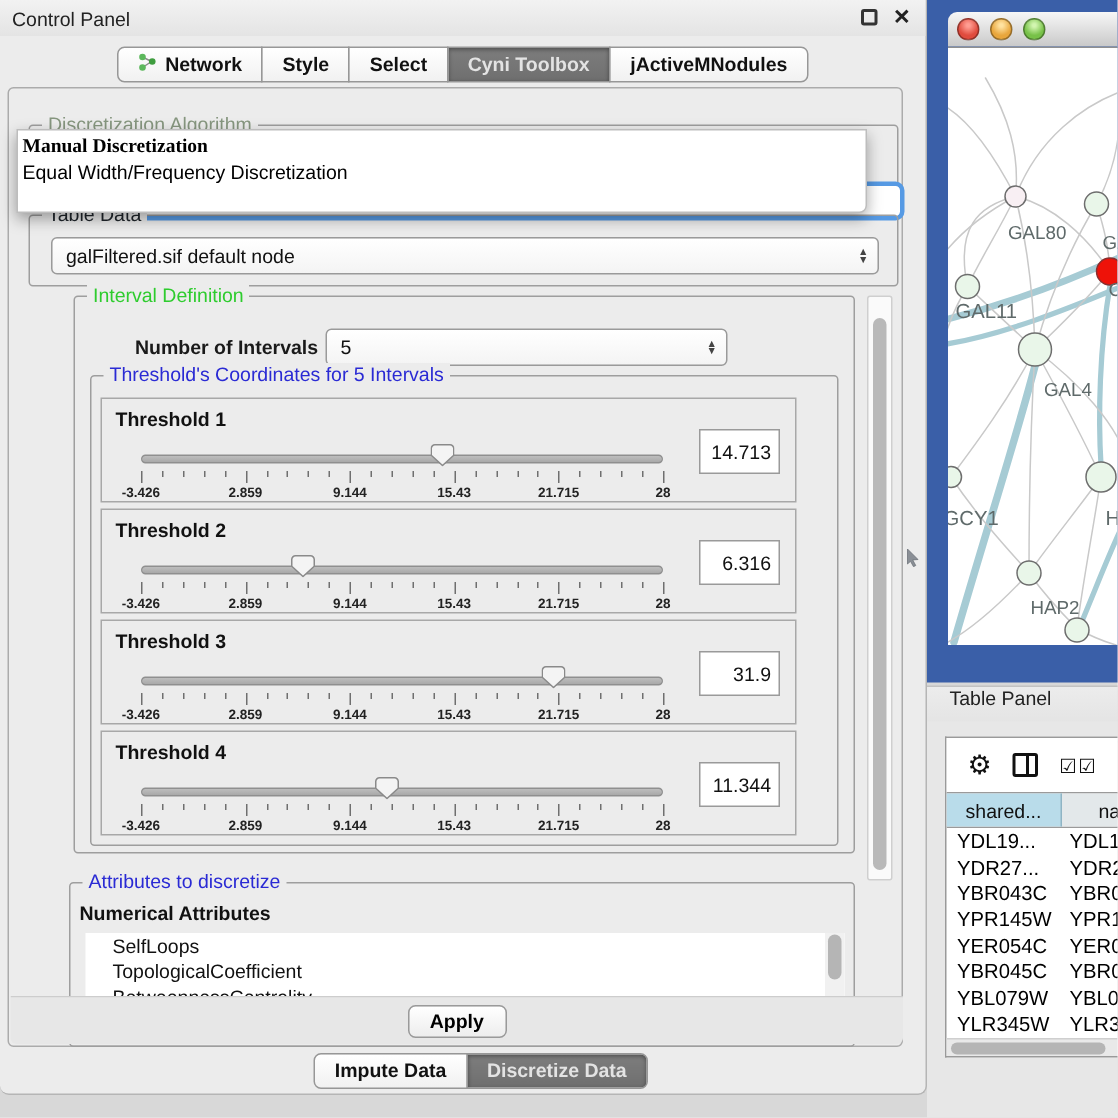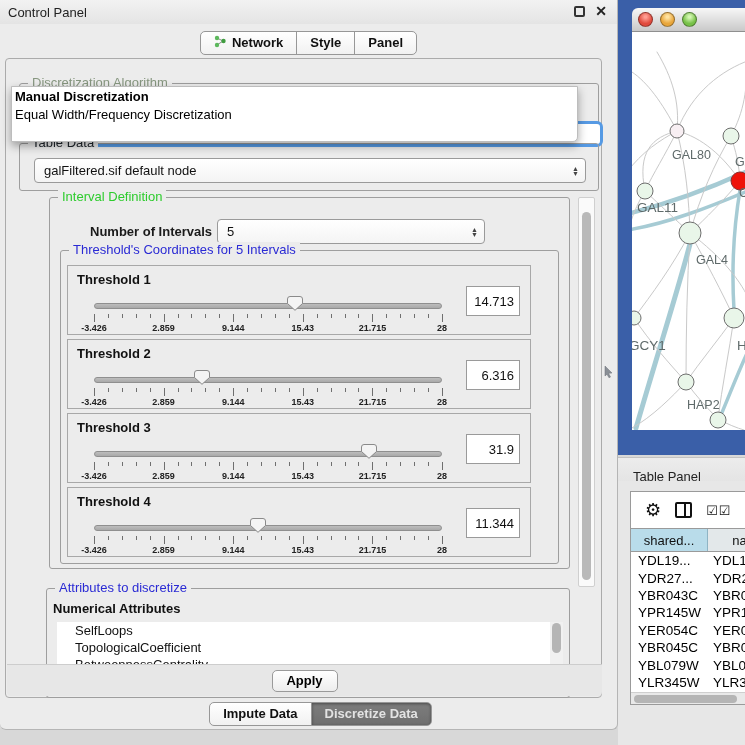--- a/index.html
+++ b/index.html
@@ -49,21 +49,21 @@
     border-radius:4px; display:flex; align-items:center; padding-left:9px; font-size:13px; color:#111; }
   .combo .arrows { position:absolute; right:6px; top:50%; transform:translateY(-50%);
     display:flex; flex-direction:column; line-height:5px; font-size:7px; color:#444; }
   .tabledata-combo { left:14px; top:14px; width:552px; height:25px; }
 
   
   .popup { position:absolute; left:5px; top:27px; width:567px; height:56px; background:#fff;
     border:1px solid #bdbdbd; border-radius:0 0 5px 0; box-shadow:0 4px 10px rgba(0,0,0,.35); z-index:30; }
   .popup .hint { text-align:center; color:#b9b9b9; font-size:13px; padding-top:3px; }
   .popup .opt { font-size:13px; color:#000; padding:1px 3px 0; line-height:17px; }
-  .popup .opt.bold { font-weight:bold; }
+  .popup .opt.bold { font-weight:bold;font-family:Liberation Serif, serif; }
 
   
   .interval-group { left:43px; top:138px; width:521px; height:372px; }
   .noi-label { position:absolute; left:40px; top:26px; font-weight:bold; font-size:13px; }
   .noi-combo { left:167px; top:21px; width:268px; height:25px; }
   .thr-group { position:absolute; left:10px; top:52px; width:499px; height:314px;
     border:1px solid #9e9e9e; border-radius:3px; }
   .thr-box { position:absolute; left:6px; width:464px; height:70px; border:1px solid #a8a8a8;
     background:#ececec; }
   .thr-label { position:absolute; left:9px; top:6px; font-weight:bold; font-size:13px; color:#111; }
@@ -113,21 +113,21 @@
     border-radius:6px 0 0 0; display:flex; align-items:center; gap:7px; padding-left:6px; }
   .light { width:15px; height:15px; border-radius:50%; border:1px solid rgba(0,0,0,.35); }
   .light.red    { background:radial-gradient(circle at 50% 30%, #ff9d92 10%, #e04b3e 60%); }
   .light.yellow { background:radial-gradient(circle at 50% 30%, #ffe2a0 10%, #e8a63c 60%); }
   .light.green  { background:radial-gradient(circle at 50% 30%, #d2f5b0 10%, #77c148 60%); }
   .net-canvas { position:absolute; left:14px; top:32px; width:113px; height:398px; background:#fff;
     overflow:hidden; }
 
   .tp-title { position:absolute; left:0; top:457px; width:127px; height:38px;
     background:linear-gradient(#ececec,#e0e0e0); border-top:1px solid #c2c2c2;
-    border-bottom:1px solid #c6c6c6; display:flex; align-items:center; padding-left:15px;
+    border-bottom:1px solid #c6c6c6; display:flex; align-items:flex-start; padding-left:15px;
     font-size:13px; color:#222; }
   .tp-body { position:absolute; left:0; top:481px; width:127px; height:264px; background:#e7e7e7; }
   .tp-inner { position:absolute; left:12px; top:10px; width:115px; height:214px; background:#fff;
     border:1px solid #9a9a9a; border-right:none; overflow:hidden; }
   .tp-toolbar { position:absolute; left:0; top:0; width:100%; height:36px; background:#fff;
     display:flex; align-items:center; gap:14px; padding-left:14px; }
   .gear { font-size:18px; color:#111; }
   .cols-icon { width:17px; height:16px; border:2px solid #111; border-radius:2px; position:relative; }
   .cols-icon::after { content:""; position:absolute; left:50%; top:0; width:2px; height:100%; background:#111; }
   .checks { font-size:13px; color:#111; letter-spacing:1px; white-space:nowrap; }
@@ -167,21 +167,27 @@
             <circle cx="3" cy="3" r="2.2" fill="#5cb85c"></circle>
             <circle cx="3" cy="10" r="2.2" fill="#5cb85c"></circle>
             <circle cx="9.5" cy="6" r="2.2" fill="#3f9d3f"></circle>
           </svg></span>
         <span>Network</span>
       </div>
       <div class="seg-tab">
         <span>Style</span>
       </div>
       <div class="seg-tab">
-        <span>Panel</span>
+        <span>Select</span>
+      </div>
+      <div class="seg-tab selected">
+        <span>Cyni Toolbox</span>
+      </div>
+      <div class="seg-tab">
+        <span>jActiveMNodules</span>
       </div>
     </div>
 
   <div class="main-panel">
 
     <div class="groupbox algo-group">
       <span class="group-title t-gray">Discretization Algorithm</span>
       <div class="algo-combo"></div>
     </div>
 

